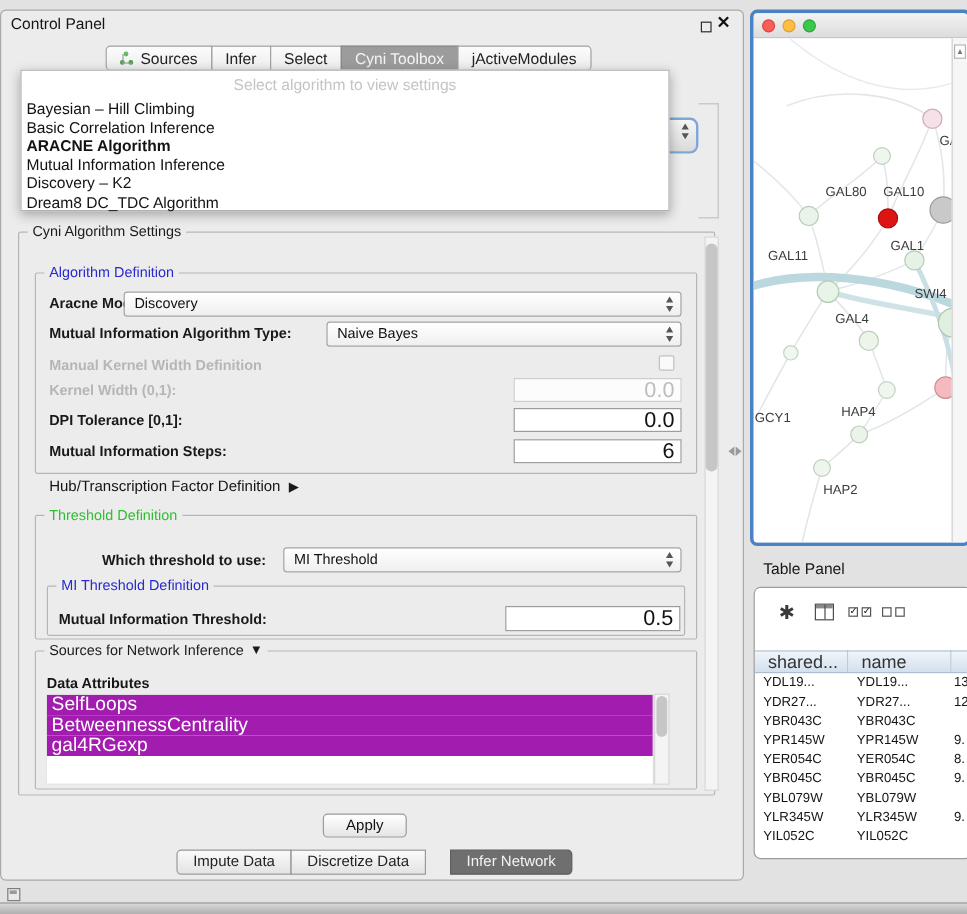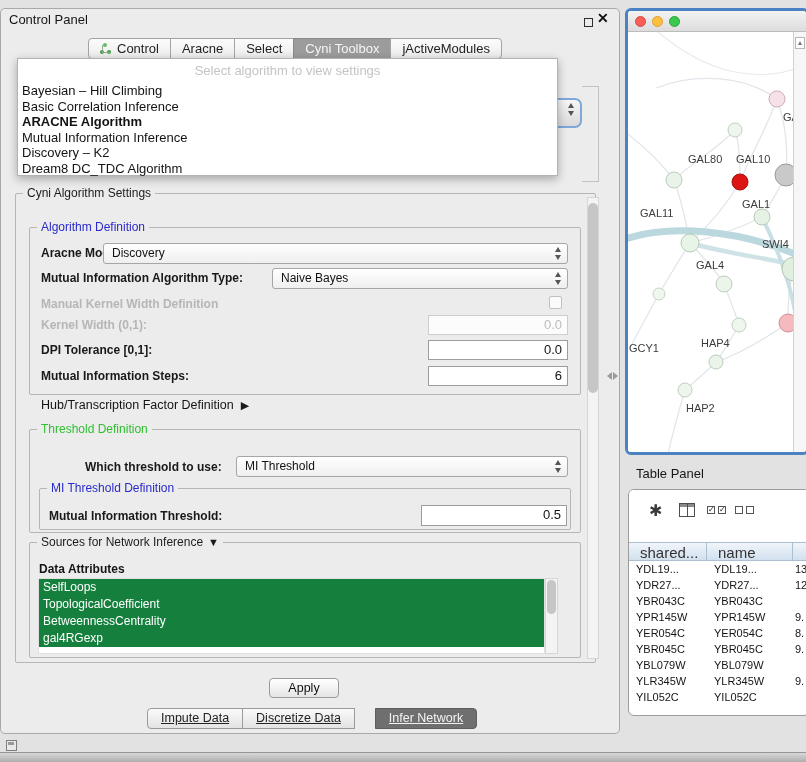--- a/index.html
+++ b/index.html
@@ -63,43 +63,43 @@
   .combo { position:absolute; height:21px; background:linear-gradient(#ffffff,#efefef);
            border:1px solid #a6a6a6; border-radius:3px; font-size:12px; color:#111; }
   .combo-val { position:absolute; left:8px; top:0; line-height:19px; white-space:nowrap; }
   .combo-arr { position:absolute; right:4px; top:3px; width:9px; height:13px; }
   .combo-arr::before { content:""; position:absolute; top:0; left:1px;
       border-left:3.5px solid transparent; border-right:3.5px solid transparent; border-bottom:5px solid #555; }
   .combo-arr::after { content:""; position:absolute; bottom:0; left:1px;
       border-left:3.5px solid transparent; border-right:3.5px solid transparent; border-top:5px solid #555; }
 
   .tfield { position:absolute; height:20px; line-height:18px; background:#ffffff;
-            border:1px solid #9d9d9d; font-size:13px; color:#111; text-align:right; padding:0 5px; }
+            border:1px solid #9d9d9d; font-size:18px; color:#111; text-align:right; padding:0 5px; }
   .tfield.dis { color:#bdbdbd; border-color:#cdcdcd; background:#fcfcfc; }
   .cbx { position:absolute; width:13px; height:13px; border:1px solid #c0c0c0; border-radius:2px; background:#fafafa; }
 
   .hub-row { position:absolute; left:40px; top:389px; display:flex; gap:7px; align-items:center;
              font-size:12.5px; color:#141414; }
   .tri { font-size:11px; color:#1a1a1a; }
 
   .attr-lbl { position:absolute; left:38px; top:553px; font-size:12px; font-weight:bold; color:#161616; }
   .attr-list { position:absolute; left:37px; top:569px; width:507px; height:76px; background:#ffffff;
                border:1px solid #e0e0e0; overflow:hidden; }
-  .litem { height:17px; line-height:17px; background:#15803d; color:#ffffff; font-size:12px; padding-left:4px; white-space:nowrap; }
+  .litem { height:17px; line-height:17px; background:#a21caf; color:#ffffff; font-size:16px; padding-left:4px; white-space:nowrap; }
 
   .sbtrack { position:absolute; background:#f4f4f4; border:1px solid #d6d6d6; }
   .sbthumb { position:absolute; background:#c6c6c6; border-radius:6px; }
 
   .btn { position:absolute; left:268px; top:669px; width:70px; height:20px; line-height:18px; text-align:center;
          font-size:12.5px; color:#111; border:1px solid #9b9b9b; border-radius:4px;
          background:linear-gradient(#ffffff,#e5e5e5); }
 
   .bottom-tabs { position:absolute; left:147px; top:699px; display:flex; }
   .btab { height:21px; line-height:19px; padding:0 13px; margin-left:-1px; font-size:12.5px; color:#222;
-          border:1px solid #9a9a9a; background:linear-gradient(#fafafa,#e3e3e3); white-space:nowrap;text-decoration:underline; }
+          border:1px solid #9a9a9a; background:linear-gradient(#fafafa,#e3e3e3); white-space:nowrap; }
   .btab:first-child { border-radius:4px 0 0 4px; }
   .btab:last-child { border-radius:0 4px 4px 0; }
   .btab.bsel { background:#6f6f6f; border-color:#5e5e5e; color:#f3f3f3;margin-left:20px; }
 
   
   .netwin { position:absolute; left:625px; top:8px; width:184px; height:447px;
             border:3px solid #4a82c4; border-radius:6px; background:#ffffff; overflow:hidden; }
   .net-title { position:absolute; left:0; top:0; right:0; height:21px;
                background:linear-gradient(#f3f3f3,#dcdcdc); border-bottom:1px solid #bcbcbc; }
   .light { position:absolute; top:5px; width:11px; height:11px; border-radius:50%; }
@@ -153,24 +153,24 @@
 <div class="page">
 
   <section class="cpanel">
     <div class="cp-title">Control Panel</div>
     <div class="float-ico"></div>
     <div class="close-ico">✕</div>
 
     <div class="tabbar" id="tabbar">
         <div class="tab">
           <span class="tab-ico"></span>
-          <span>Control</span>
+          <span>Sources</span>
         </div>
         <div class="tab">
-          <span>Aracne</span>
+          <span>Infer</span>
         </div>
         <div class="tab">
           <span>Select</span>
         </div>
         <div class="tab tsel">
           <span>Cyni Toolbox</span>
         </div>
         <div class="tab">
           <span>jActiveModules</span>
         </div>
@@ -247,21 +247,20 @@
     <div class="tfield" style="left:420px; top:496px; width:146px; height:21px;padding-left:18px;">0.5</div>
 
     <div class="gbox src-g"></div>
     <div class="gtitle src-gt">
       <span>Sources for Network Inference</span>
       <span class="tri">▼</span>
     </div>
     <div class="attr-lbl">Data Attributes</div>
     <div class="attr-list" id="attr-list">
         <div class="litem">SelfLoops</div>
-        <div class="litem">TopologicalCoefficient</div>
         <div class="litem">BetweennessCentrality</div>
         <div class="litem">gal4RGexp</div>
       </div>
     <div class="sbtrack" style="left:544px; top:569px; width:13px; height:76px;">
       <div class="sbthumb" style="left:1px; top:1px; width:9px; height:34px;"></div>
     </div>
 
     <div class="btn">Apply</div>
 
     <div class="bottom-tabs" id="bottom-tabs">

